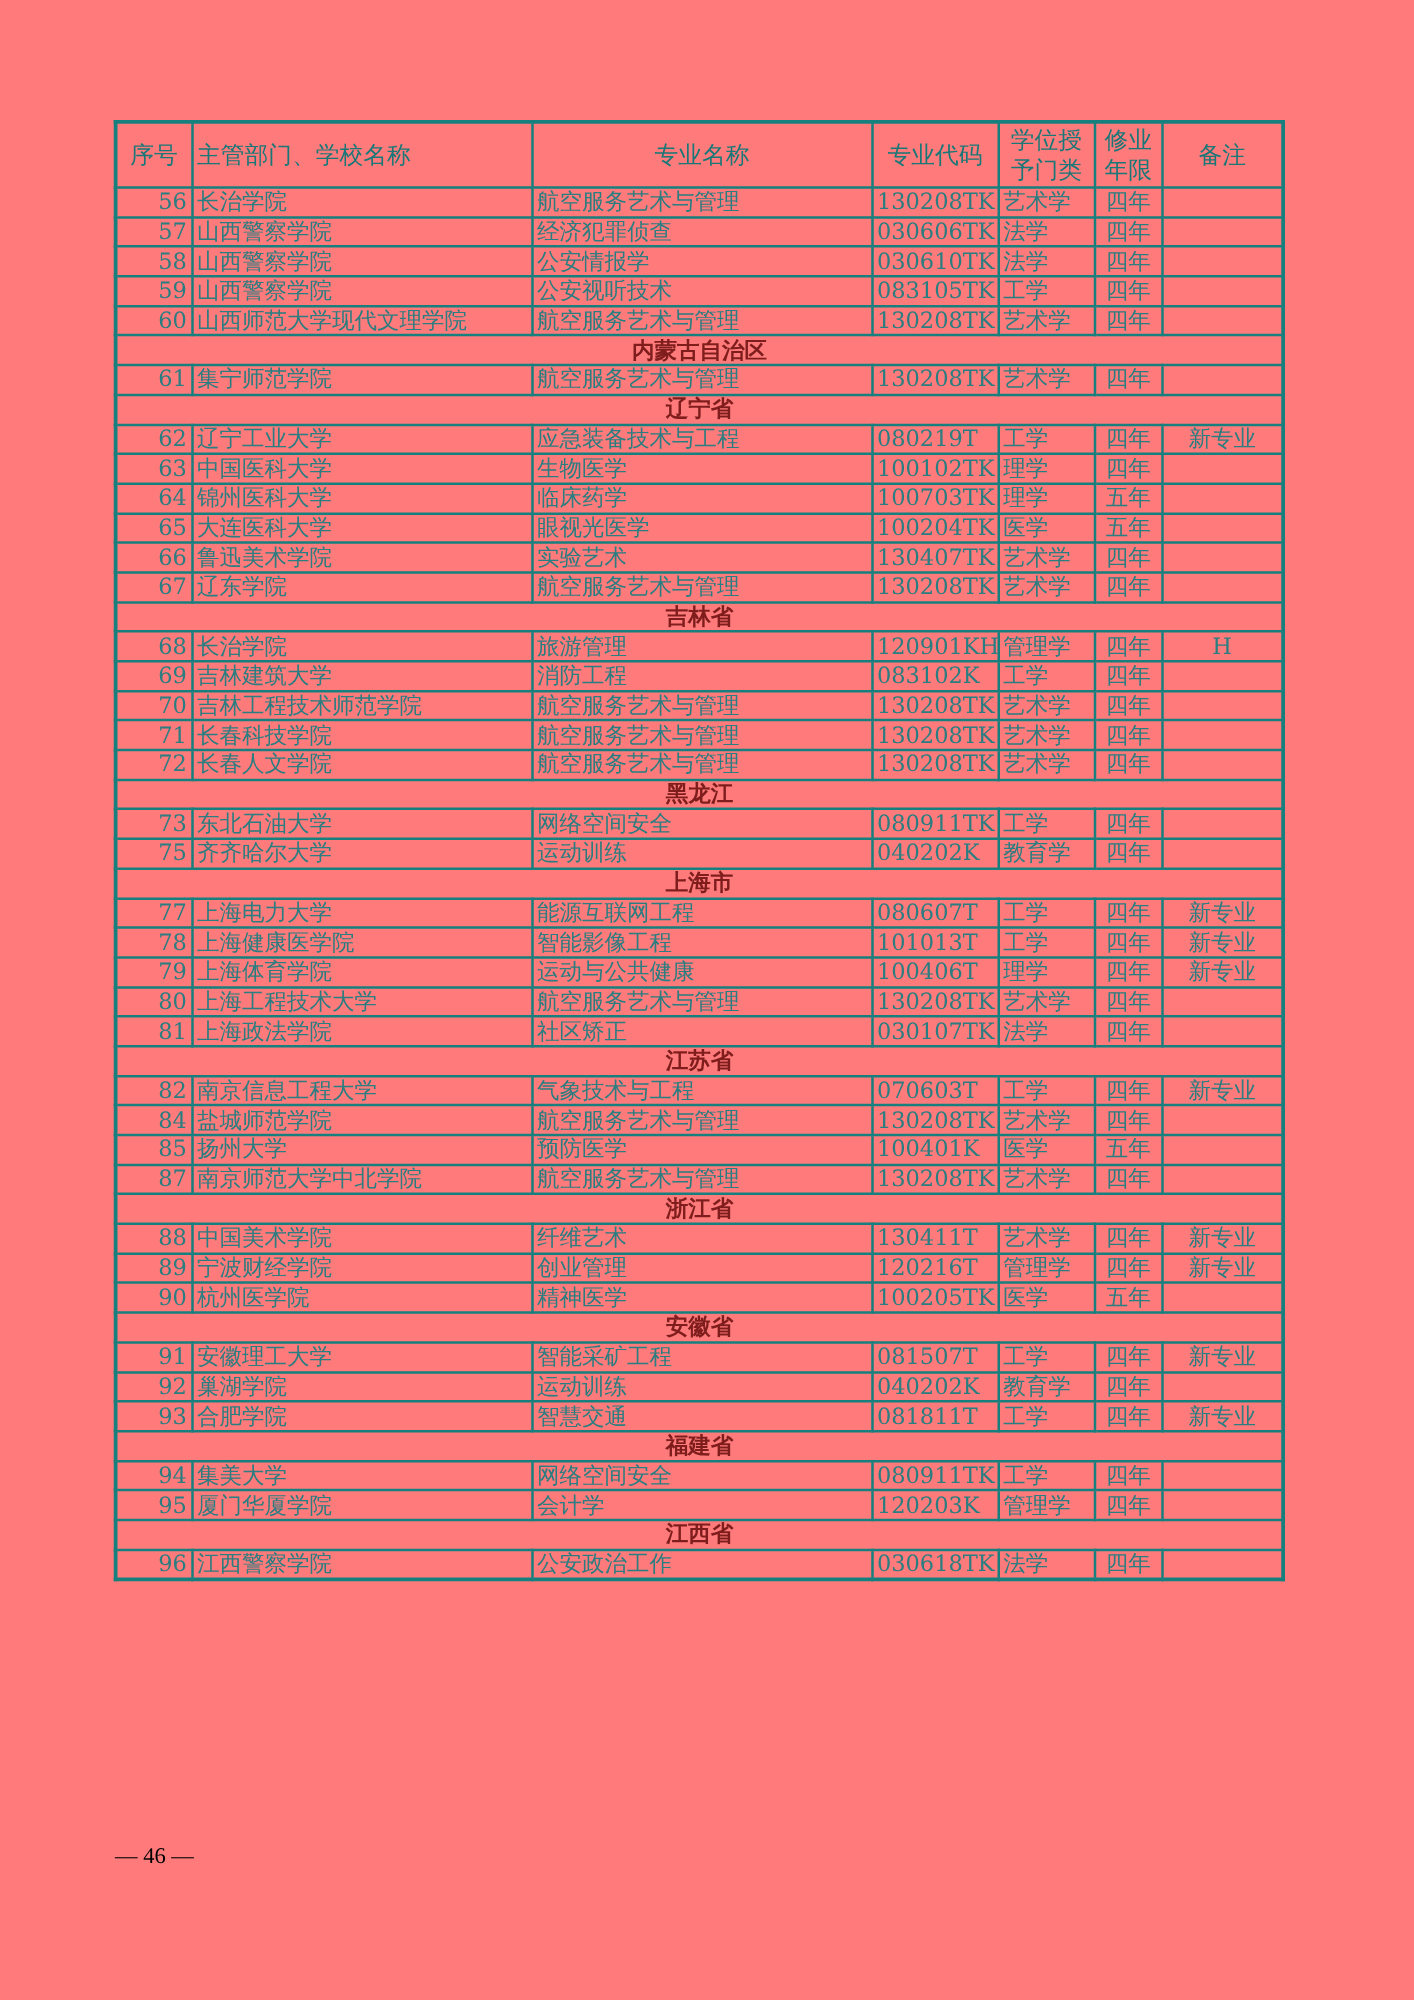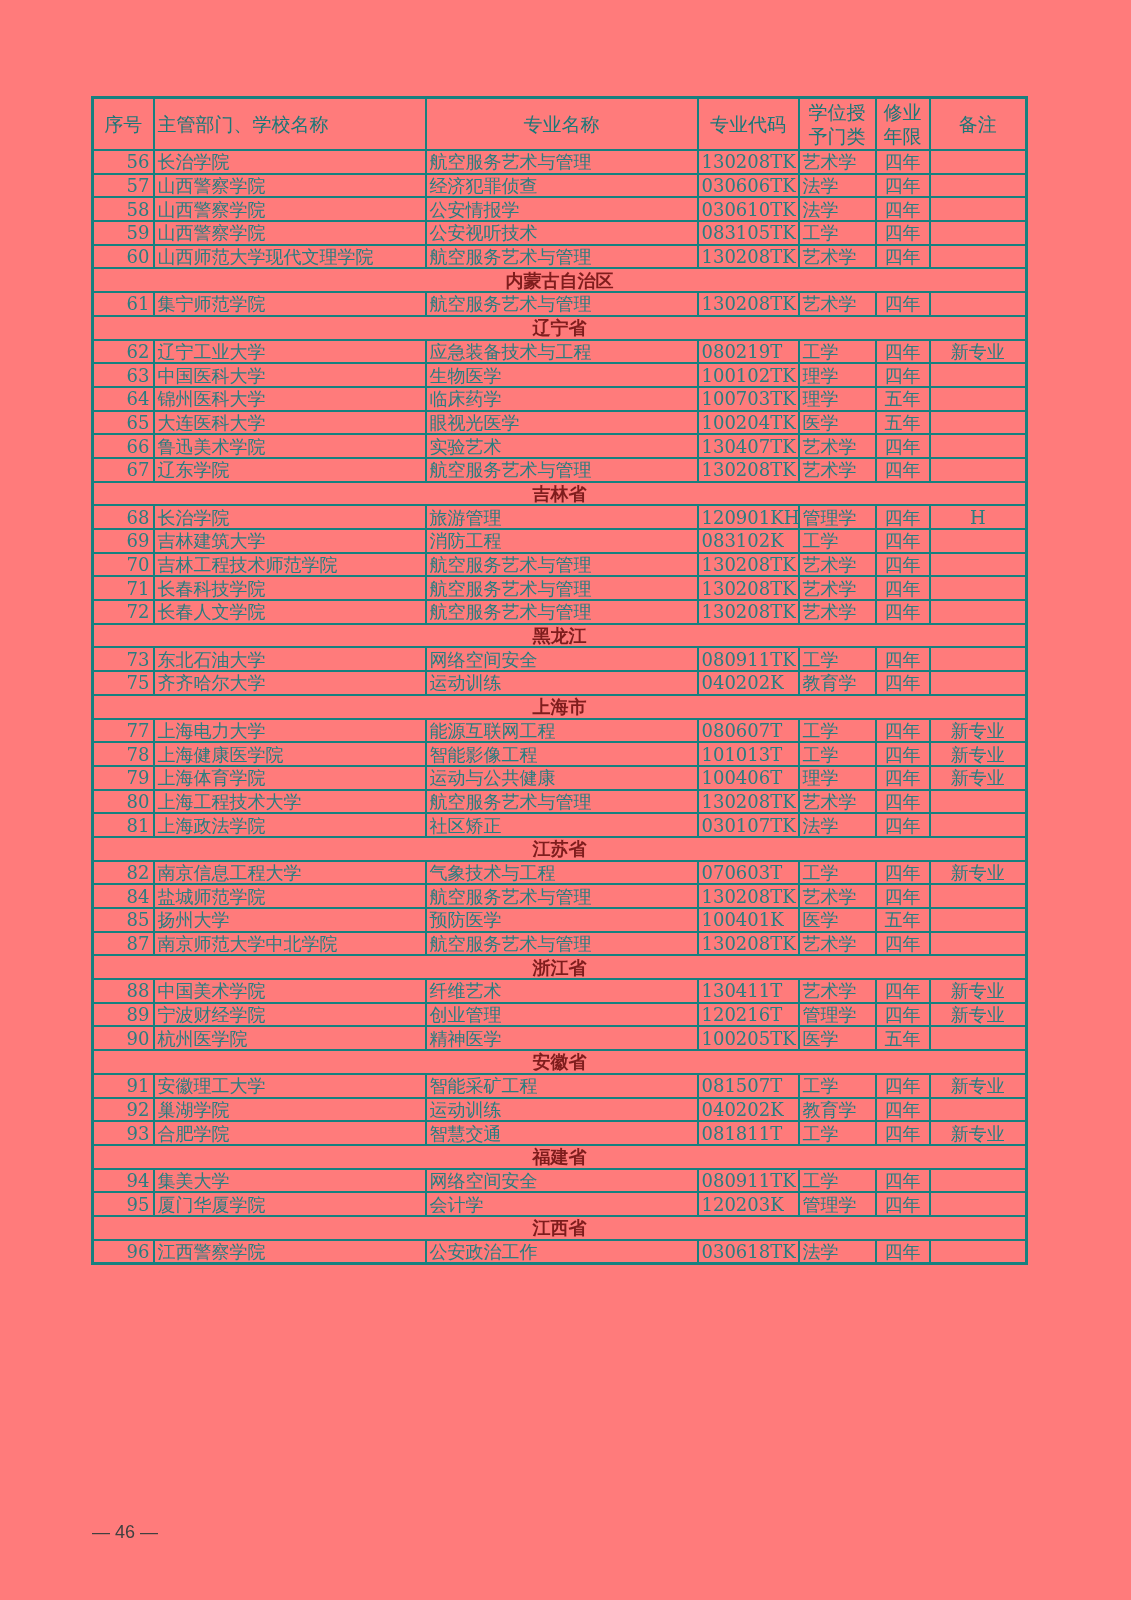--- a/index.html
+++ b/index.html
@@ -43,23 +43,22 @@
   .region td {
     text-align: center;
     font-family: "DejaVu Sans", "Liberation Sans", sans-serif;
     font-weight: bold;
     color: #7f1d1d;
   }
   .page-number {
     position: absolute;
     left: 92px; top: 1474px;
     font-size: 18px;
-    color: #404040;
-    font-family: Liberation Sans, sans-serif;
-    margin-top: 48px;
+    color: #000000;
+    font-family: Liberation Serif, serif;
   }
 </style>
 </head>
 <body>
 
 <table class="page-table">
   <colgroup>
     <col style="width:61px">
     <col style="width:272px">
     <col style="width:272px">

